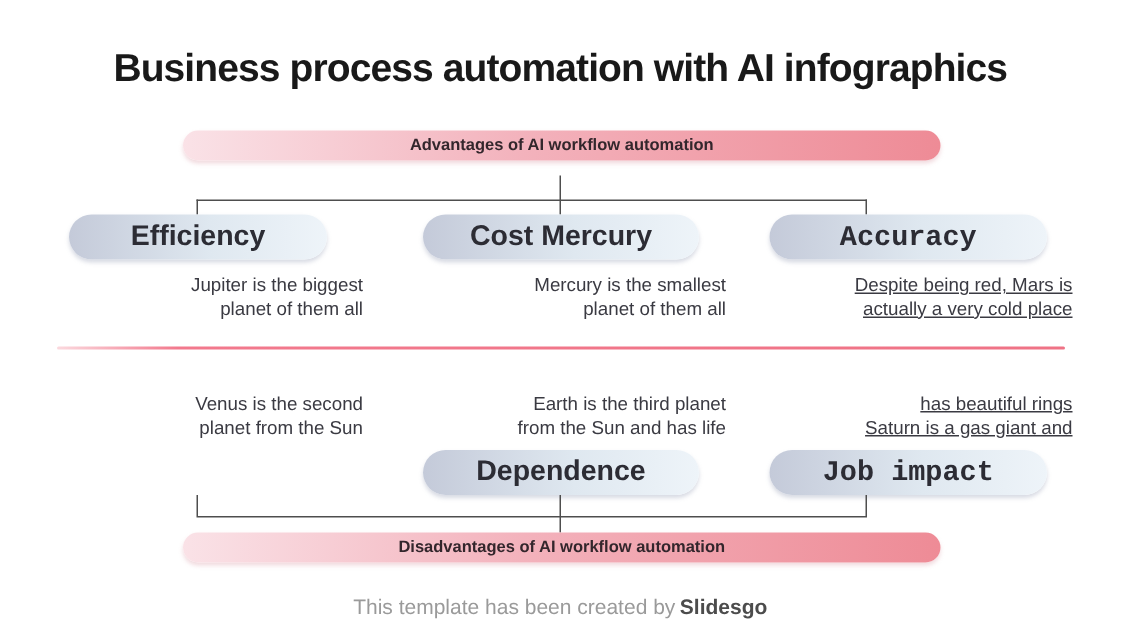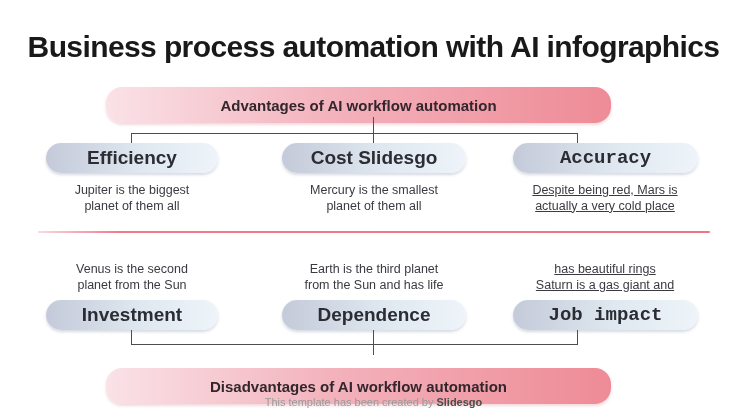--- a/index.html
+++ b/index.html
@@ -2,80 +2,80 @@
 <html><head>
 <meta charset="utf-8">
 <style>
   html,body{margin:0;padding:0;background:#ffffff;}
   .stage{
     position:relative;width:747px;height:420px;background:#ffffff;overflow:hidden;
     font-family:"Liberation Sans","DejaVu Sans",sans-serif;
   }
   .title{
     position:absolute;top:30px;left:0;width:747px;margin:0;text-align:center;
-    font-size:30px;font-weight:800;letter-spacing:-0.6px;color:#191919;
+    font-size:26px;font-weight:800;letter-spacing:-0.6px;color:#191919;
   }
   .banner{
-    position:absolute;left:106px;width:505px;height:36px;border-radius:16px;
+    position:absolute;left:122px;width:505px;height:20px;border-radius:16px;
     background:linear-gradient(90deg,#fae2e7 0%,#f3b2bc 45%,#ee8b96 100%);
     box-shadow:0 2px 3px rgba(214,150,160,0.35);
     display:flex;align-items:center;justify-content:center;
-    font-size:15px;font-weight:700;color:#33262c;
+    font-size:11px;font-weight:700;color:#33262c;
   }
   .banner-adv{top:87px;}
-  .banner-dis{top:355px;margin-top:13px;}
+  .banner-dis{top:355px;}
   .pill{
     position:absolute;height:30px;border-radius:16px;
     background:linear-gradient(90deg,#c4cad9 0%,#dfe8f0 55%,#eef4f9 100%);
     box-shadow:0 2px 3px rgba(140,150,175,0.35);
     display:flex;align-items:center;justify-content:center;
     font-size:19px;font-weight:700;color:#2c2c34;
   }
   .r-top{top:143px;}
   .r-bottom{top:300px;}
   .c1{left:46px;width:172px;}
   .c2{left:282px;width:184px;}
   .c3{left:513px;width:185px;font-family:Liberation Mono, monospace;}
   .desc{
     position:absolute;width:220px;text-align:center;
     font-size:12.5px;line-height:1.26;color:#3a3a42;font-weight:500;
   }
-  .dline{display:block;}
+  .dline{display:block;text-align:right;}
   .dr-top{top:183px;}
   .dr-bottom{top:262px;}
   .d1{left:22px;}
   .d2{left:264px;}
   .d3{left:495px;text-decoration:underline;}
   .connector{position:absolute;background:#4e4e4e;}
   .divider{
     position:absolute;left:38px;top:231px;width:672px;height:2px;border-radius:1px;
     background:linear-gradient(90deg,#fbd9de 0%,#f2798d 12%,#ef7386 100%);
   }
   .footer{
     position:absolute;top:396px;left:0;width:747px;text-align:center;
-    font-size:11px;color:#9a9a9a;font-weight:400;
+    font-size:14px;color:#9a9a9a;font-weight:400;
   }
   .footer b{color:#4c4c4c;font-weight:700;margin-left:3px;}
 </style>
 </head>
 <body>
 
 <div class="stage">
 
   <h1 class="title">Business process automation with AI infographics</h1>
 
   <div class="banner banner-adv">Advantages of AI workflow automation</div>
 
   <div class="connector" style="left:373px;top:117px;width:1px;height:26px;"></div>
   <div class="connector" style="left:131px;top:133px;width:447px;height:1px;"></div>
   <div class="connector" style="left:131px;top:133px;width:1px;height:10px;"></div>
   <div class="connector" style="left:577px;top:133px;width:1px;height:10px;"></div>
 
   <div class="pill r-top c1">Efficiency</div>
-  <div class="pill r-top c2">Cost Slidesgo</div>
+  <div class="pill r-top c2">Cost Mercury</div>
   <div class="pill r-top c3">Accuracy</div>
 
   <div class="desc dr-top d1">
     <span class="dline">Jupiter is the biggest</span>
     <span class="dline">planet of them all</span>
   </div>
   <div class="desc dr-top d2">
     <span class="dline">Mercury is the smallest</span>
     <span class="dline">planet of them all</span>
   </div>
@@ -92,21 +92,20 @@
   </div>
   <div class="desc dr-bottom d2">
     <span class="dline">Earth is the third planet</span>
     <span class="dline">from the Sun and has life</span>
   </div>
   <div class="desc dr-bottom d3">
     <span class="dline">has beautiful rings</span>
     <span class="dline">Saturn is a gas giant and</span>
   </div>
 
-  <div class="pill r-bottom c1">Investment</div>
   <div class="pill r-bottom c2">Dependence</div>
   <div class="pill r-bottom c3">Job impact</div>
 
   <div class="connector" style="left:131px;top:330px;width:1px;height:14px;"></div>
   <div class="connector" style="left:373px;top:330px;width:1px;height:25px;"></div>
   <div class="connector" style="left:577px;top:330px;width:1px;height:14px;"></div>
   <div class="connector" style="left:131px;top:344px;width:447px;height:1px;"></div>
 
   <div class="banner banner-dis">Disadvantages of AI workflow automation</div>
 

